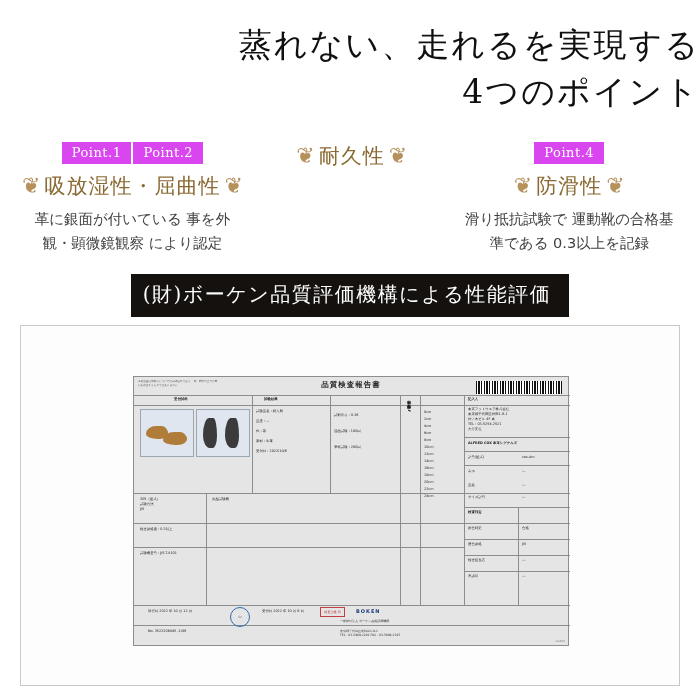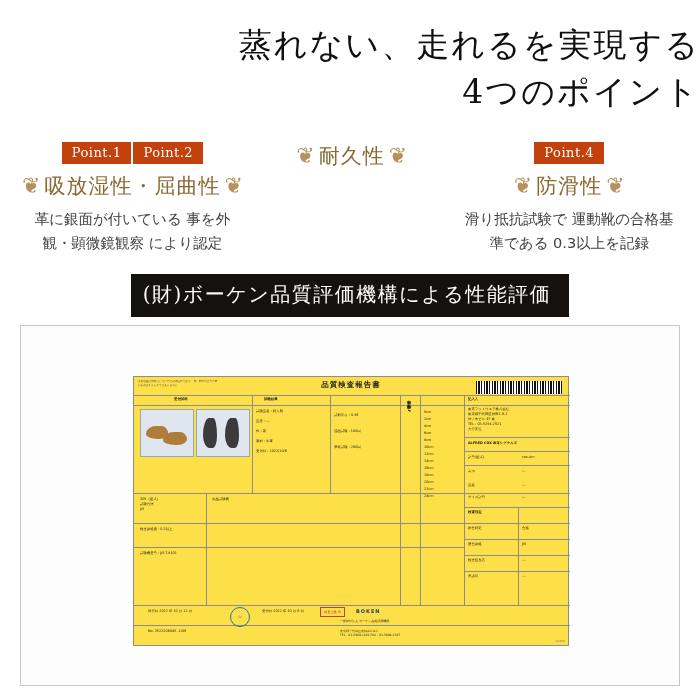--- a/index.html
+++ b/index.html
@@ -51,21 +51,21 @@
   }
   .point-tag-row {
     display: flex;
     justify-content: center;
     align-items: center;
     gap: 0px;
     margin-bottom: 8px;
   }
   .tag {
     display: inline-block;
-    background: #c2410c;
+    background: #d946ef;
     color: #ffffff;
     font-family: "DejaVu Serif", "Liberation Serif", serif;
     font-size: 13px;
     letter-spacing: 0.5px;
     padding: 4px 10px 5px 10px;
     line-height: 1;
     white-space: nowrap;
   }
   .tag + .tag { margin-left: 2px; }
 
@@ -125,21 +125,21 @@
     background: #fdfdfd;
     box-sizing: border-box;
   }
   .doc-inner {
     position: absolute;
     left: 112px;
     top: 50px;
     width: 436px;
     height: 270px;
     border: 1px solid #8d8d8d;
-    background: #fde047;
+    background: #e5e5e5;
     box-sizing: border-box;
     font-family: "DejaVu Sans", "Liberation Sans", sans-serif;
     color: #2b2b2b;
   }
   .doc-title {
     position: absolute;
     left: 50%;
     transform: translateX(-50%);
     top: 3px;
     font-size: 7.5px;

